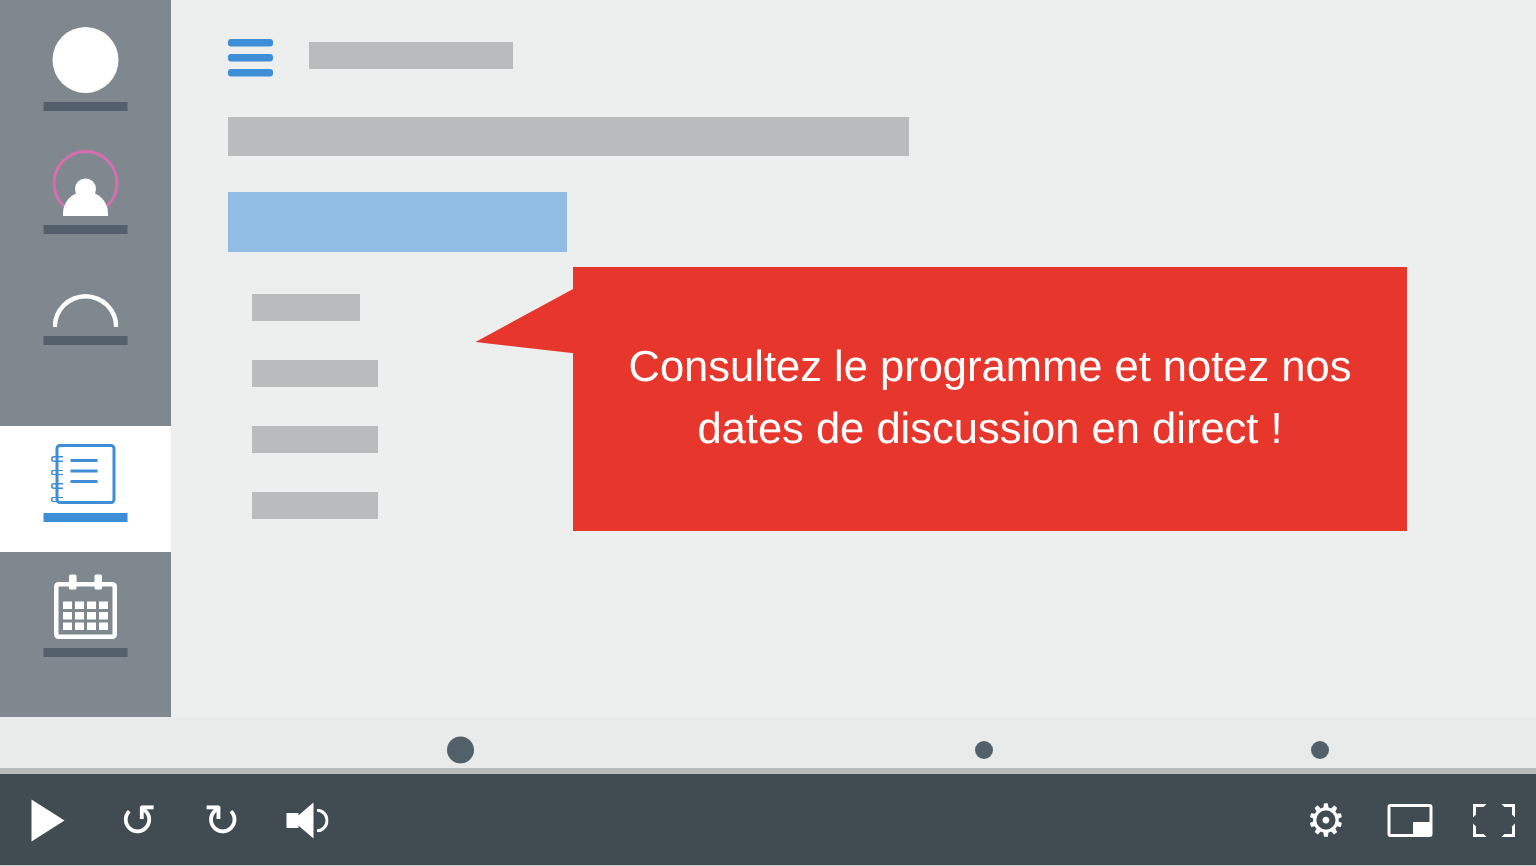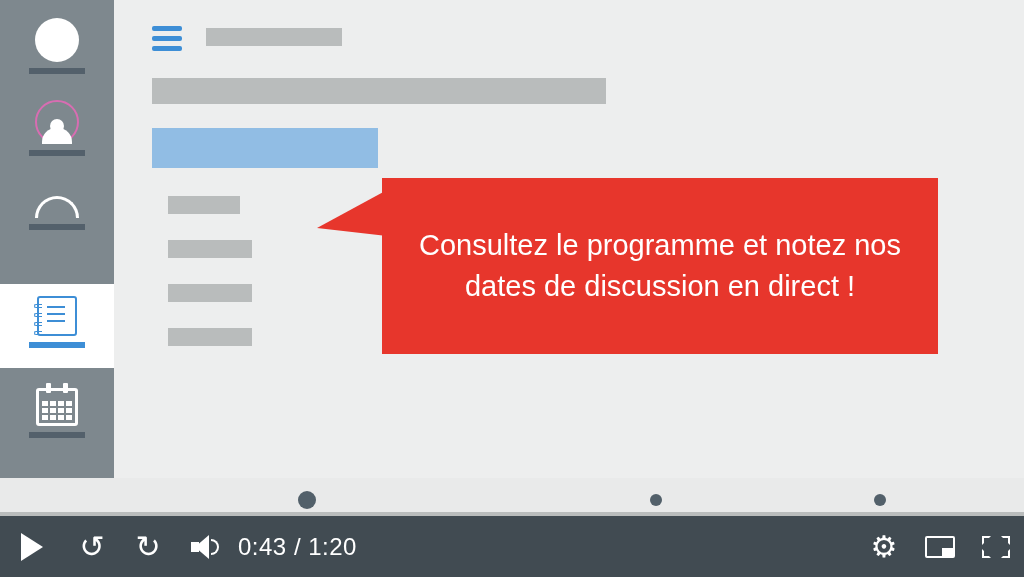--- a/index.html
+++ b/index.html
@@ -186,23 +186,20 @@
     <div class="pbtn forward">
       <span>↻</span>
     </div>
     <div class="pbtn volume">
       <div class="vol-icon">
         <div class="vol-box"></div>
           <div class="vol-tri"></div>
           <div class="vol-wave"></div>
       </div>
     </div>
-    <div class="time">
-      <span>0:43</span><span> / </span><span>1:20</span>
-    </div>
     <div class="spacer"></div>
     <div class="pbtn gear">
       <span>⚙</span>
     </div>
     <div class="pbtn pip">
       <div class="pip-box"></div>
     </div>
     <div class="pbtn full">
       <div class="full-box">
         <span class="c1"></span>

